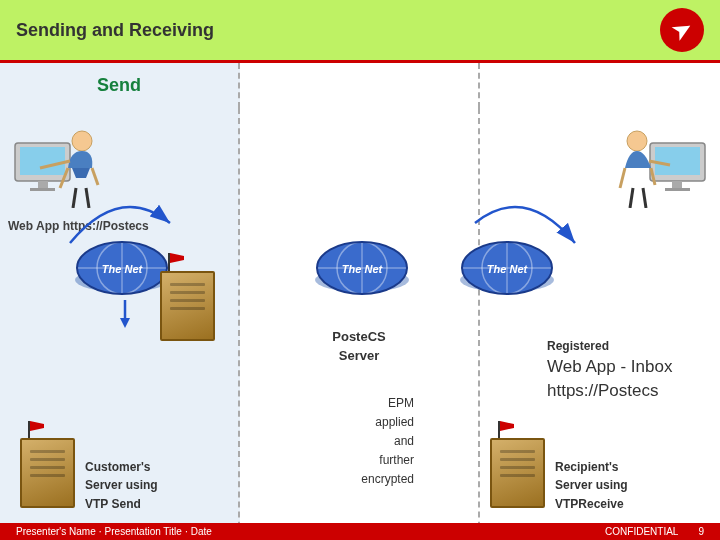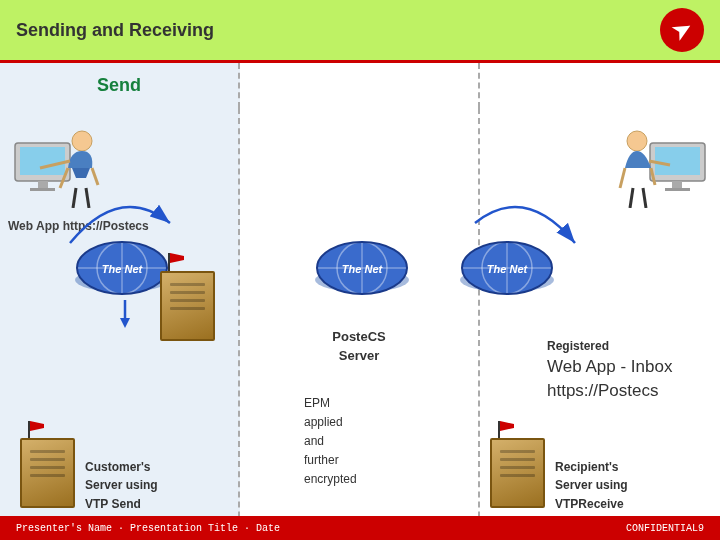--- a/index.html
+++ b/index.html
@@ -42,36 +42,36 @@
       transform: rotate(-30deg);
       display: inline-block;
     }
 
     
     .footer {
       position: absolute;
       bottom: 0;
       left: 0;
       right: 0;
-      height: 24px;
+      height: 17px;
       background: #cc0000;
       display: flex;
       align-items: center;
       justify-content: space-between;
       padding: 0 16px;
-      font-family: Liberation Mono, monospace;
     }
     .footer-text {
       color: white;
       font-size: 10px;
     }
     .footer-right {
       color: white;
       font-size: 10px;
       display: flex;
+      gap: 20px;
     }
 
     
     .content-area {
       display: flex;
       width: 720px;
       height: 460px;
       position: relative;
     }
 
@@ -264,21 +264,21 @@
         <line x1="47" y1="4" x2="47" y2="56" stroke="rgba(255,255,255,0.35)" stroke-width="1.5"></line>
         <ellipse cx="47" cy="30" rx="45" ry="26" fill="none" stroke="#1a3a8a" stroke-width="2"></ellipse>
         <text x="47" y="35" text-anchor="middle" fill="white" font-size="11" font-style="italic" font-weight="bold">The Net</text>
       </svg>
     </div>
 
     <div style="position:absolute;top:200px;left:50%;transform:translateX(-50%);text-align:center;margin-top:19px;">
       <span style="font-size:13px;font-weight:bold;color:#333;line-height:1.3;">PosteCS<br>Server</span>
     </div>
 
-    <div style="position:absolute;bottom:80px;left:50%;transform:translateX(-50%);text-align:left;width:110px;">
+    <div style="position:absolute;bottom:80px;left:50%;transform:translateX(-50%);text-align:right;width:110px;">
       <span style="font-size:12px;color:#333;line-height:1.5;">EPM<br>applied<br>and<br>further<br>encrypted</span>
     </div>
   </div>
 
   <div class="col-receive">
 
     <div class="illus-person-receive">
       <svg width="95" height="95" viewBox="0 0 95 95">
 
         <rect x="35" y="30" width="55" height="38" rx="3" fill="#ccc" stroke="#888" stroke-width="1.5"></rect>

